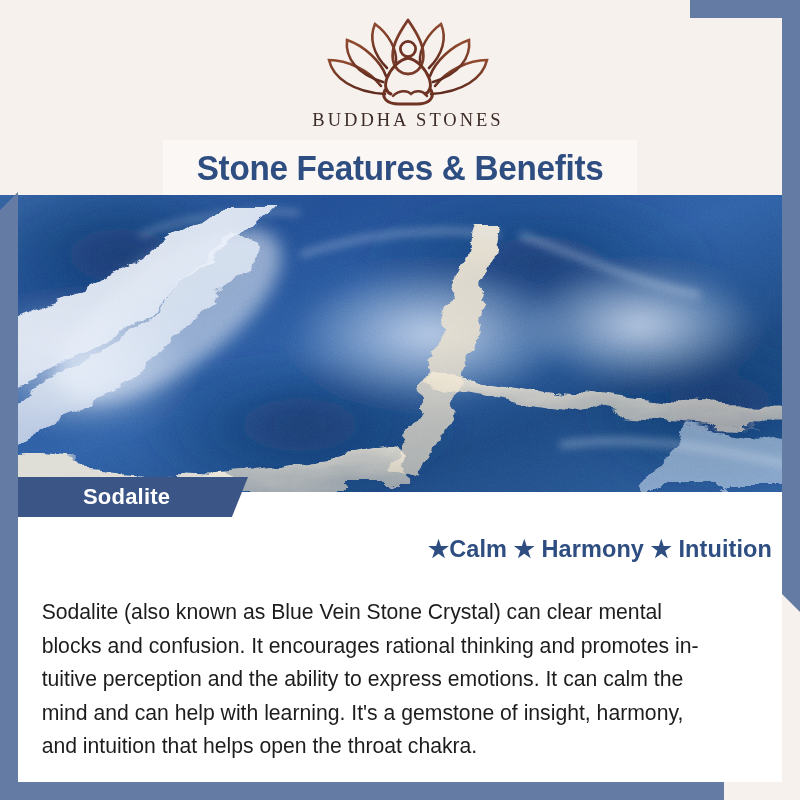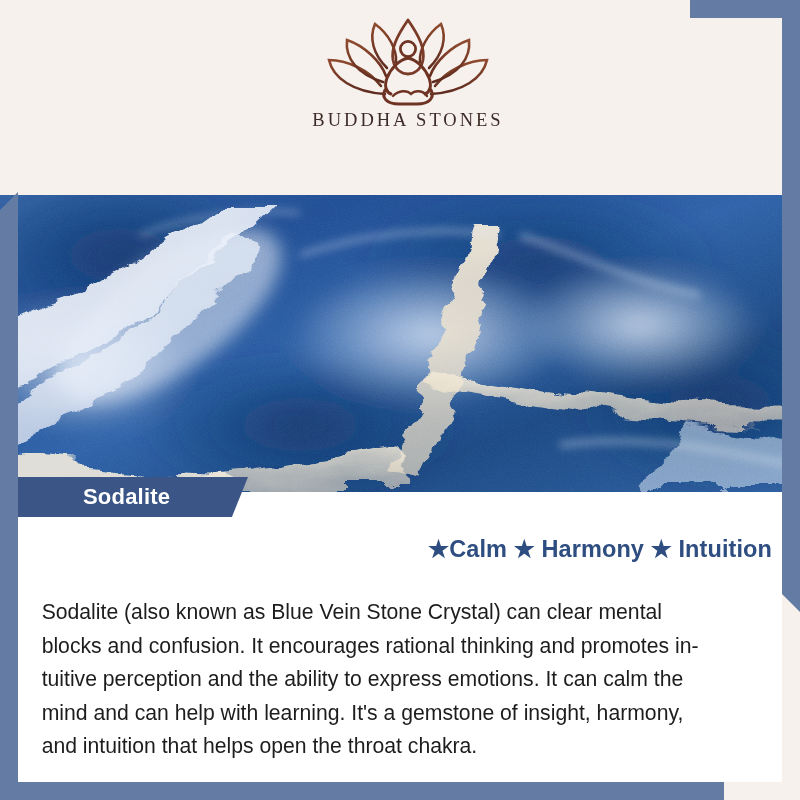--- a/index.html
+++ b/index.html
@@ -236,20 +236,23 @@
         <path d="M85 42 C 76 44, 68 52, 64 62 C 61 70, 63 76, 68 78" fill="none" stroke="#6e3322" stroke-width="3" stroke-linecap="round"></path>
         <path d="M85 42 C 94 44, 102 52, 106 62 C 109 70, 107 76, 102 78" fill="none" stroke="#6e3322" stroke-width="3" stroke-linecap="round"></path>
 
         <path d="M62 74 C 58 82, 64 88, 76 88 L 94 88 C 106 88, 112 82, 108 74" fill="none" stroke="#6e3322" stroke-width="3" stroke-linecap="round"></path>
         <path d="M70 80 C 76 74, 84 74, 88 78 C 92 74, 100 74, 104 80" fill="none" stroke="#6e3322" stroke-width="2.4" stroke-linecap="round"></path>
       </svg>
       <span class="brand-name">BUDDHA STONES</span>
     </div>
   </div>
 
+  <div class="title-band">
+    <span class="title-text">Stone Features &amp; Benefits</span>
+  </div>
 
   <div class="stone">
     <svg class="stone-svg" viewBox="0 0 800 297" preserveAspectRatio="none" aria-hidden="true">
       <defs>
         <linearGradient id="baseBlue" x1="0" y1="0" x2="1" y2="1">
           <stop offset="0%" stop-color="#2f5fa0"></stop>
           <stop offset="22%" stop-color="#1d4a91"></stop>
           <stop offset="48%" stop-color="#2b5ea6"></stop>
           <stop offset="72%" stop-color="#18457f"></stop>
           <stop offset="100%" stop-color="#2a5d9e"></stop>

